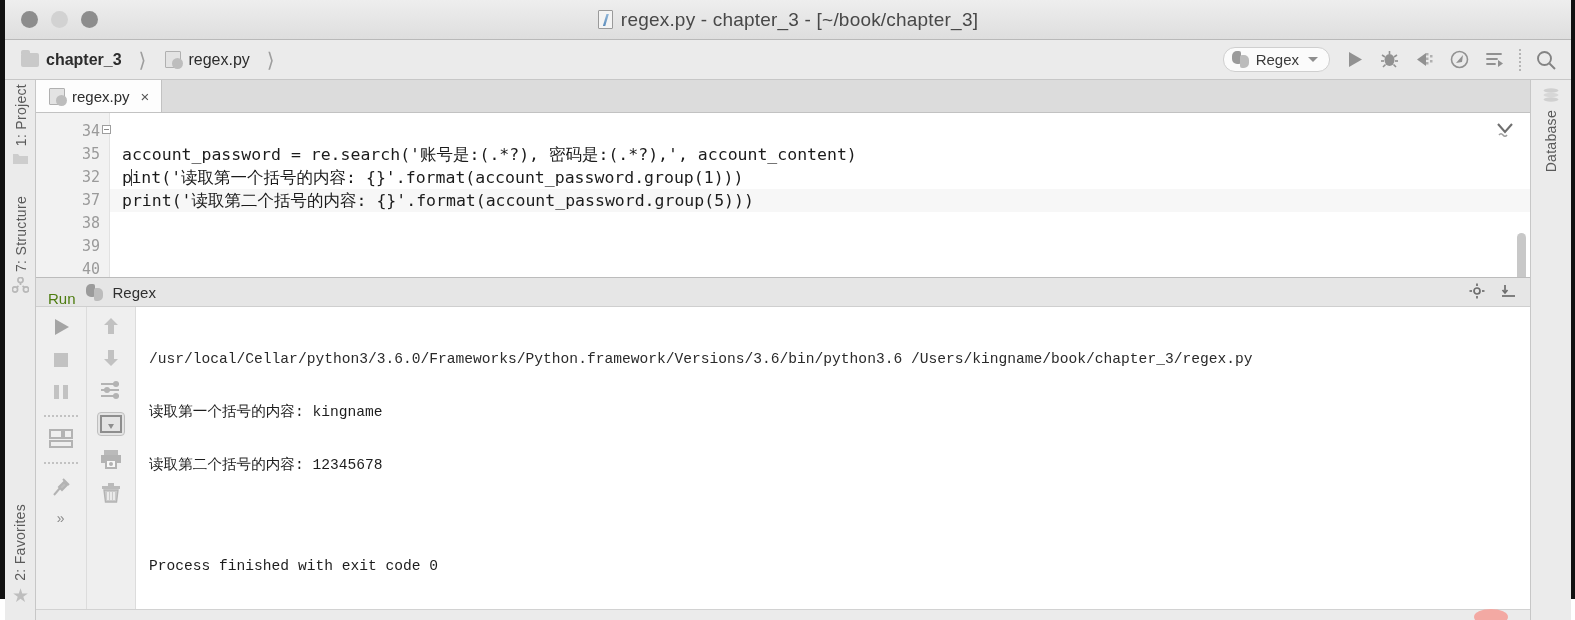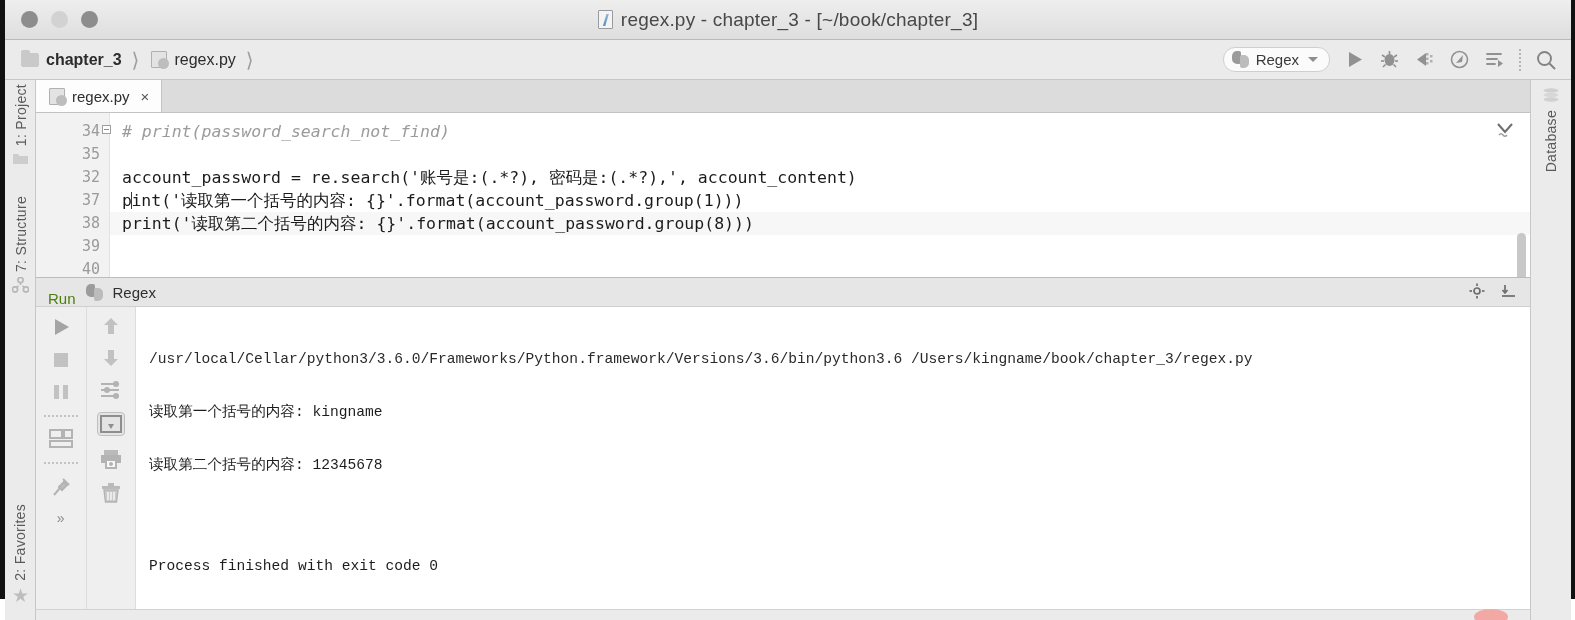--- a/index.html
+++ b/index.html
@@ -51,21 +51,21 @@
     clip-path: polygon(100% 0, 40% 100%, 0 100%, 60% 0);
   }
 
   
   .toolbar {
     height: 40px; background: #ebebeb;
     border-bottom: 1px solid #c7c7c7;
     display: flex; align-items: center;
     position: relative;
   }
-  .crumbs { display: flex; align-items: center; margin-left: 16px; gap: 6px; }
+  .crumbs { display: flex; align-items: center; margin-left: 16px; gap: 13px; }
   .crumb { display: flex; align-items: center; gap: 7px; }
   .crumb-label { font-size: 16px; color: #2c2c2c; }
   .crumb-label.bold { font-weight: bold; }
   .crumb-sep {
     font-size: 20px; color: #9e9e9e; margin: 0 6px 0 4px;
     font-family: "Liberation Sans", sans-serif;
   }
   .folder-icon {
     width: 18px; height: 14px; background: #c9c9c9; border-radius: 2px;
     position: relative;
@@ -421,25 +421,24 @@
           <div class="gline">35</div>
           <div class="gline">32</div>
           <div class="gline">37</div>
           <div class="gline">38</div>
           <div class="gline">39</div>
           <div class="gline">40</div>
           <span class="fold-marker"></span>
         </div>
 
         <div class="code">
-          <div class="cline comment"># print(password_search_not_find)</div>
           <div class="cline"></div>
           <div class="cline">account_password = re.search('账号是:(.*?), 密码是:(.*?),', account_content)</div>
           <div class="cline"><span>p</span><span class="caret"></span><span>int('读取第一个括号的内容: {}'.format(account_password.group(1)))</span></div>
-          <div class="cline hl">print('读取第二个括号的内容: {}'.format(account_password.group(8)))</div>
+          <div class="cline hl">print('读取第二个括号的内容: {}'.format(account_password.group(5)))</div>
           <div class="cline"></div>
         </div>
 
         <div class="editor-marks">
           <span class="chk-mark">
             <svg width="20" height="18" viewBox="0 0 20 18">
               <polyline points="3,3 10,11 17,3" fill="none" stroke="#6f6f6f" stroke-width="2.1"></polyline>
               <path d="M4 14 q2 -2.5 4 0 t4 0" fill="none" stroke="#9d9d9d" stroke-width="1.5"></path>
             </svg>
           </span>

